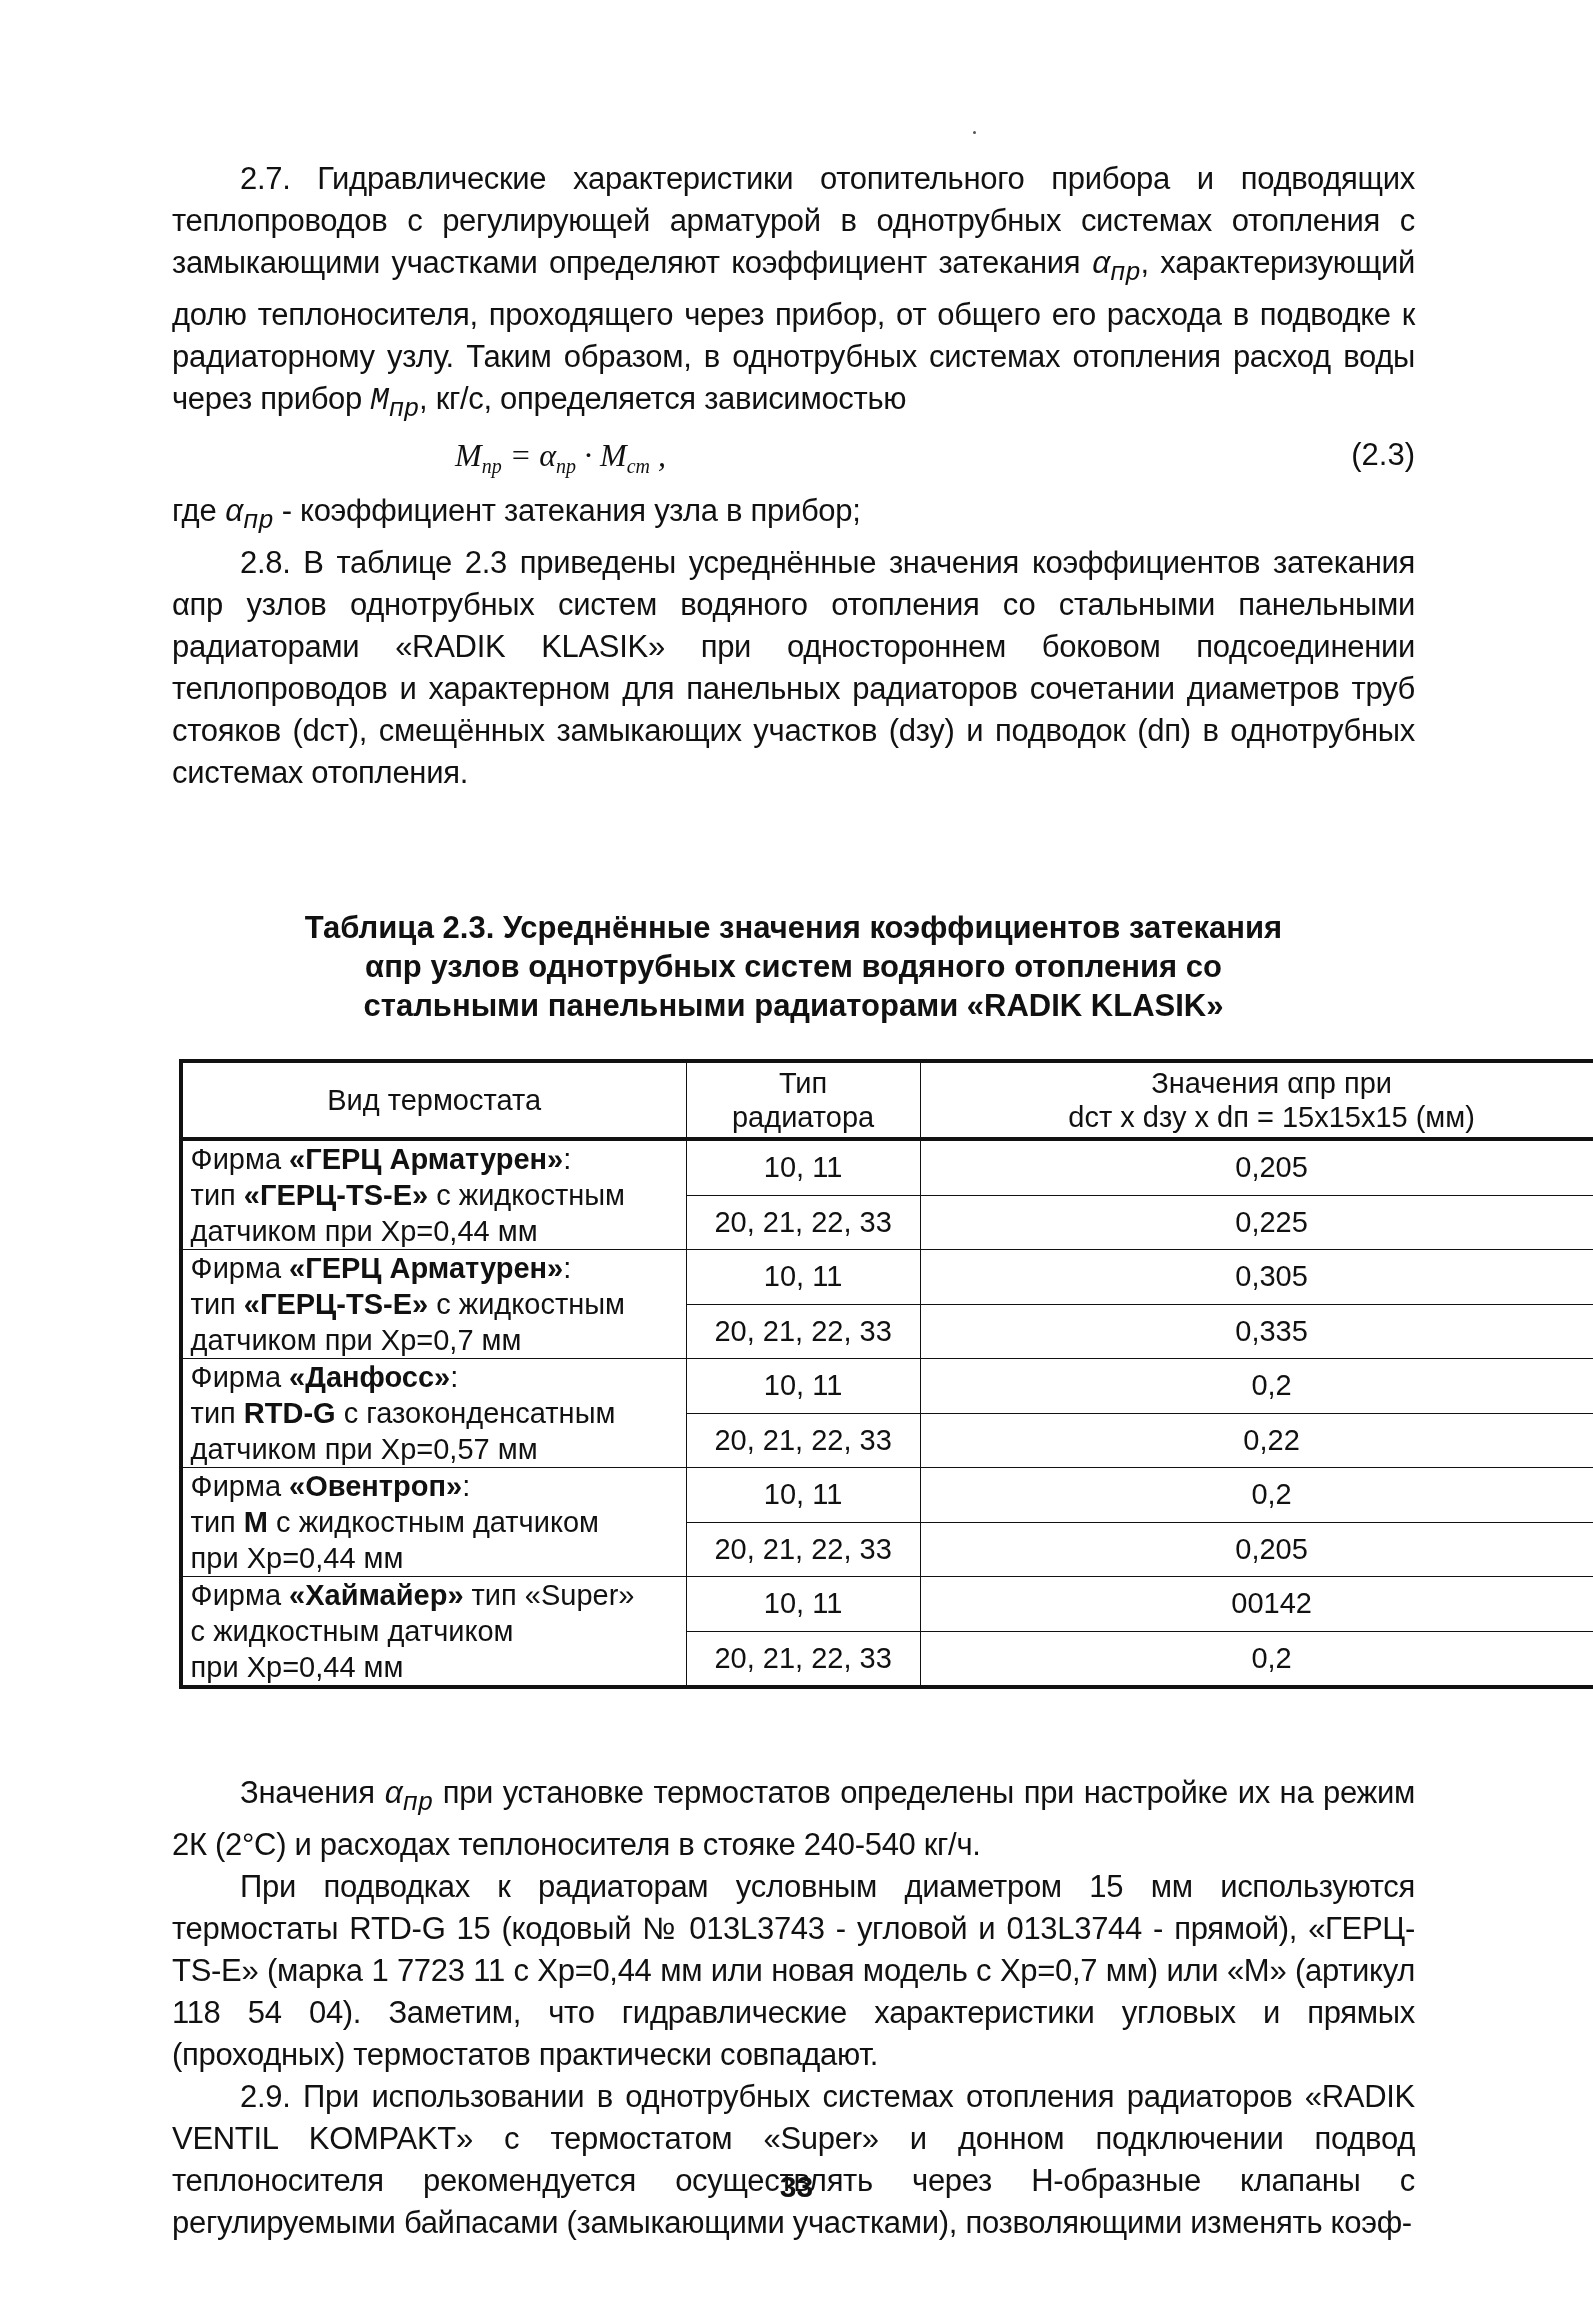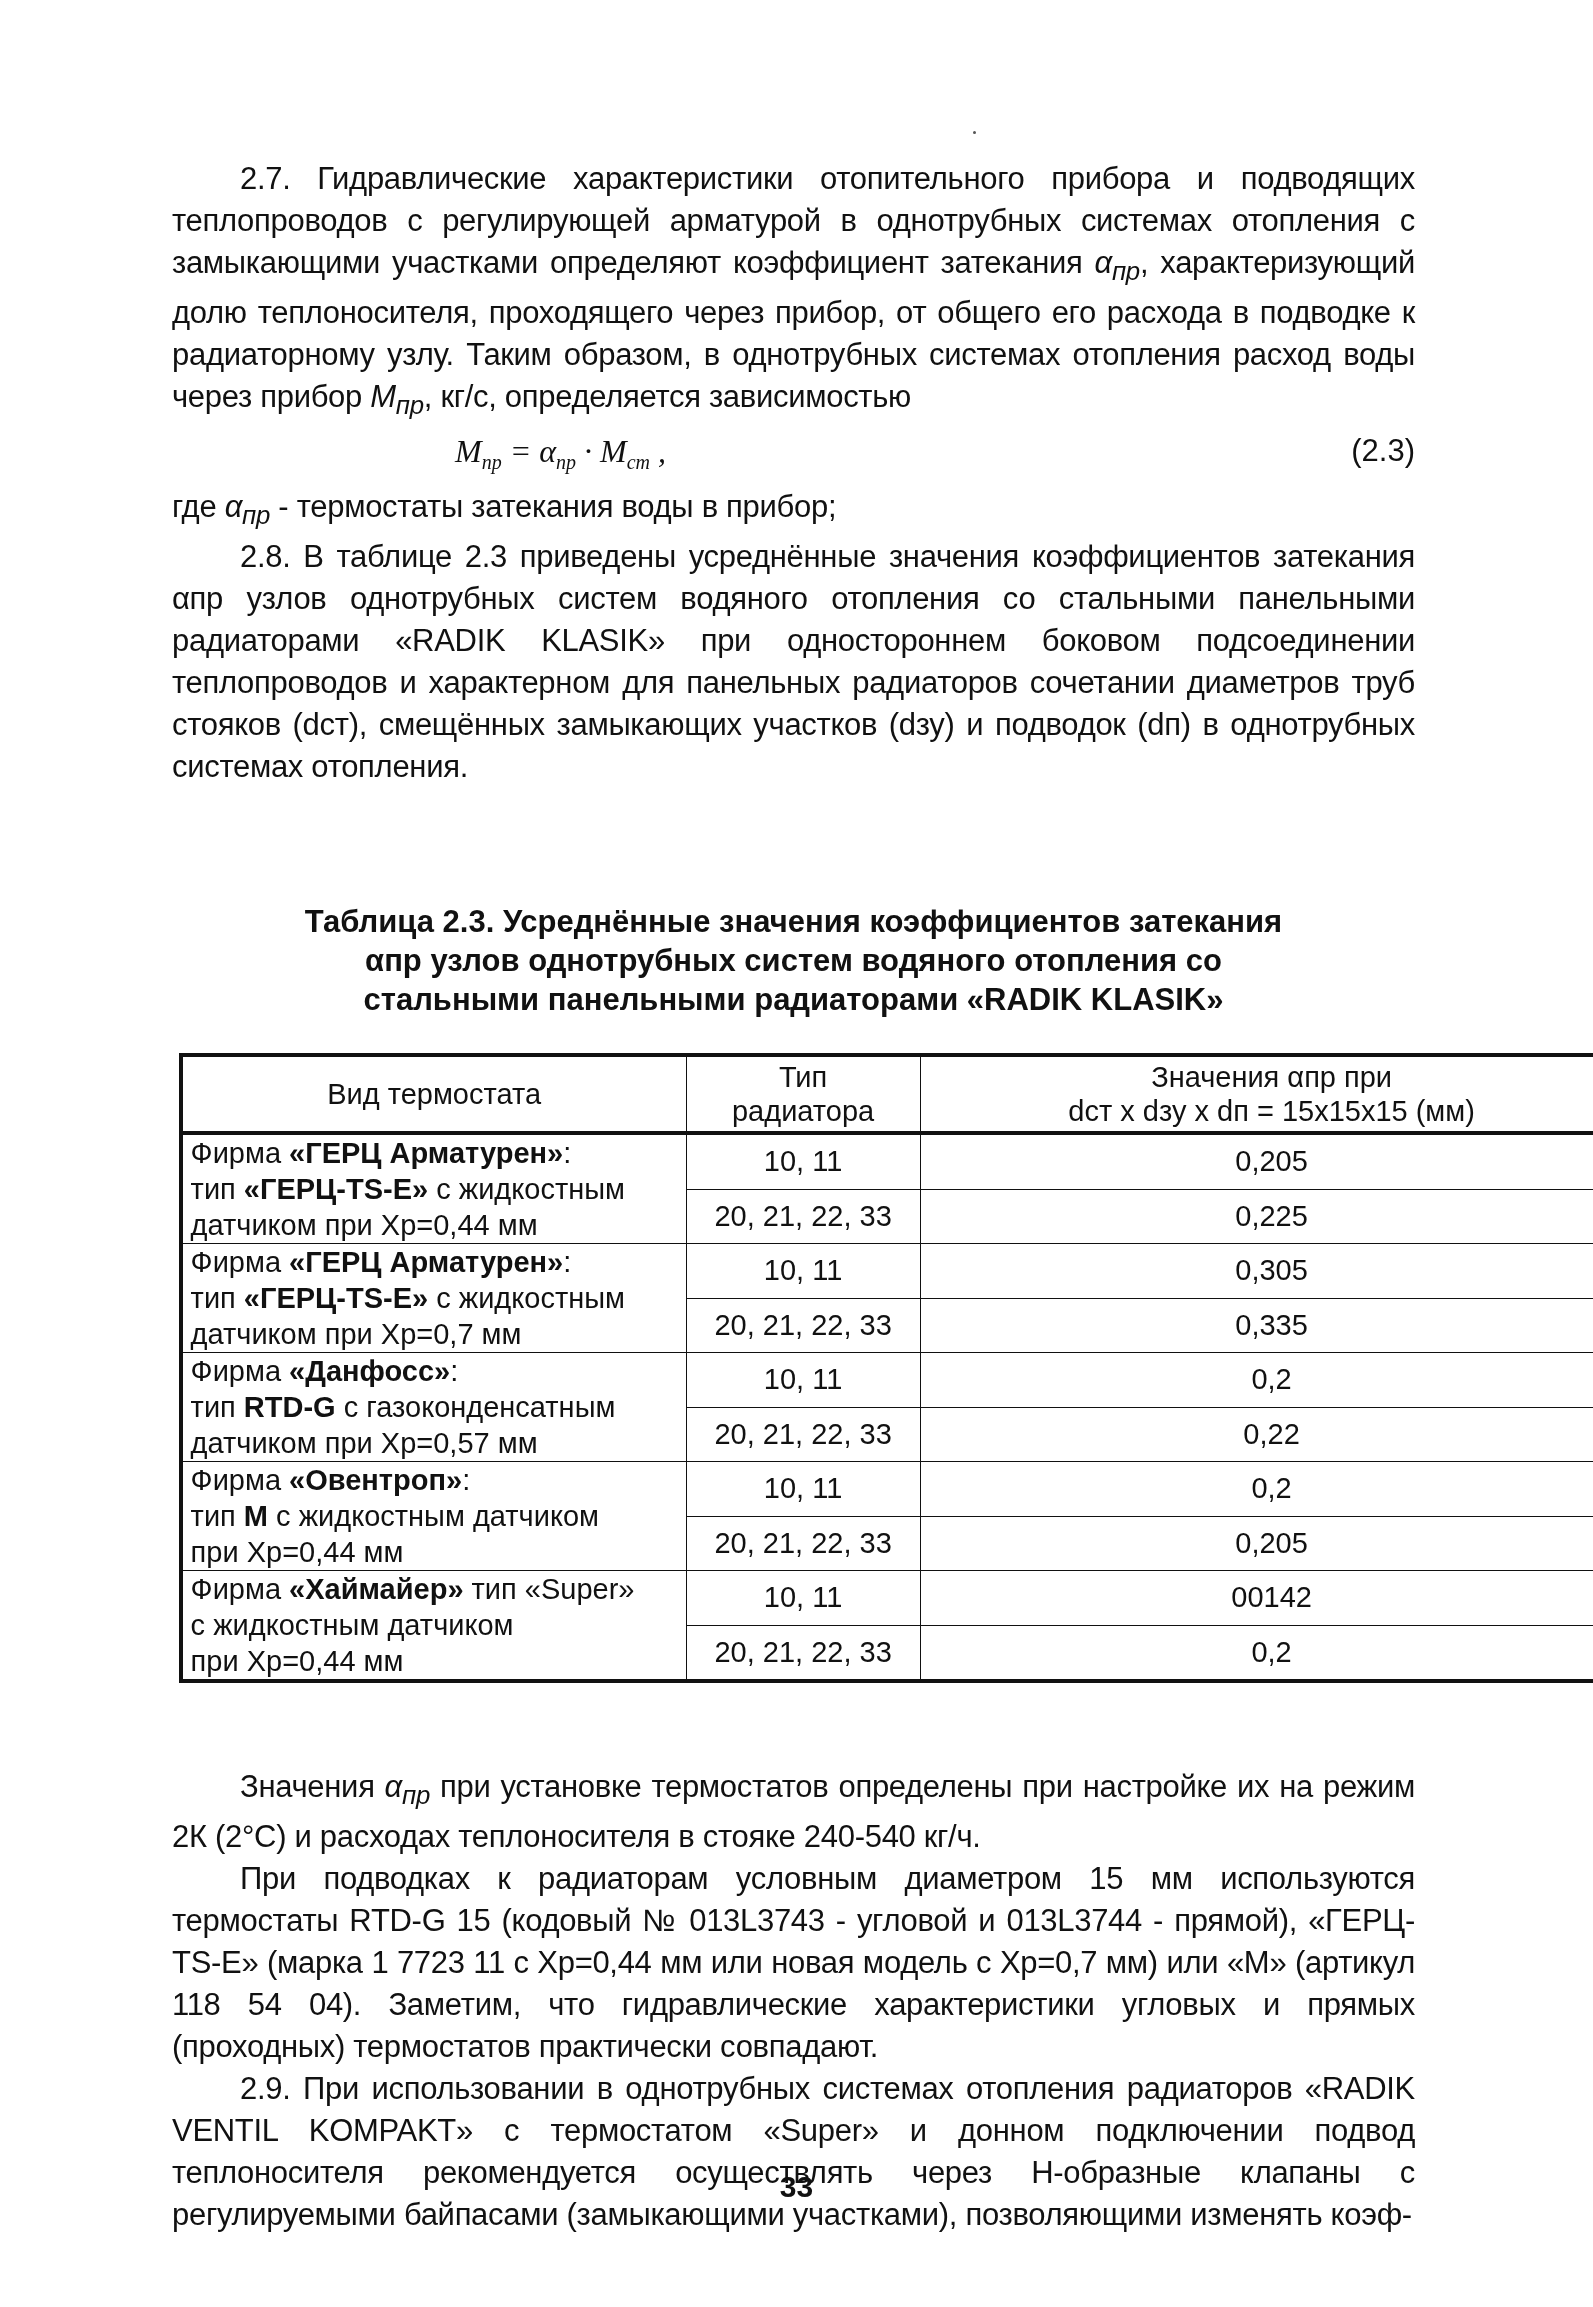--- a/index.html
+++ b/index.html
@@ -2,21 +2,21 @@
 <html style="font-size:10.5px"><head>
   <meta charset="utf-8">
   <style>
     html, body { margin: 0; padding: 0; background: #ffffff; }
     body { width: 1593px; height: 2307px; position: relative; overflow: hidden;
            font-family: "Liberation Sans", sans-serif; color: #111111; }
     .page { position: absolute; left: 172px; top: 158px; width: 1243px; }
     .dot { position: absolute; left: 973px; top: 131px; width: 3.3px; height: 3.3px; background: #555; border-radius: 50%; }
     p { margin: 0; font-size: 31px; line-height: 42px; text-align: justify; letter-spacing: -0.3px; }
     .indent { text-indent: 68px; }
-    .it { font-style: italic; }
+    .it { font-style: italic; font-family: Liberation Mono, monospace; }
     .formula { position: relative; height: 53px; margin: 4px 0 0 0; }
     .formula .eq { position: absolute; left: 283px; top: 2.6px; font-family: "Liberation Serif", serif; font-style: italic; font-size: 32px; }
     .formula .eq sub { font-size: 20px; }
     .formula .num { position: absolute; right: 0; top: 2.6px; font-size: 31px; }
     .where { margin-top: 2.6px; }
     .where2 { text-indent: 64px; }
     .caption { margin-top: 114px; text-align: center; font-weight: bold; font-size: 31px; line-height: 39px; }
     table { border-collapse: collapse; margin: 34px 0 0 6.6px; width: 1448px; font-size: 29px; }
     td, th { border: 1.3px solid #111; padding: 0 8px; font-weight: normal; vertical-align: middle; line-height: 37px; }
     table { border: 4px solid #111; }
@@ -35,21 +35,21 @@
 
 <div class="page">
 
   <p class="indent"><span>2.7. Гидравлические характеристики отопительного прибора и подводящих теплопроводов с регулирующей арматурой в однотрубных системах отопления с замыкающими участками  определяют коэффициент затекания </span><span class="it"><span>α</span><sub>пр</sub></span><span>, характеризующий долю теплоносителя, проходящего через прибор, от общего его расхода в подводке к радиаторному узлу. Таким образом, в однотрубных системах отопления расход воды через прибор </span><span class="it"><span>M</span><sub>пр</sub></span><span>, кг/с, определяется зависимостью</span></p>
 
   <div class="formula">
     <span class="eq"><span>M</span><sub>пр</sub><span> = </span><span>α</span><sub>пр</sub><span> · </span><span>M</span><sub>ст</sub><span> ,</span></span>
     <span class="num">(2.3)</span>
   </div>
 
-  <p class="where"><span>где </span><span class="it"><span>α</span><sub>пр</sub></span><span> - термостаты затекания воды в прибор;</span></p>
+  <p class="where"><span>где </span><span class="it"><span>α</span><sub>пр</sub></span><span> - коэффициент затекания узла в прибор;</span></p>
 
   <p class="indent">2.8. В таблице 2.3 приведены усреднённые значения коэффициентов затекания αпр узлов однотрубных систем водяного отопления со стальными панельными радиаторами «RADIK KLASIK» при одностороннем боковом подсоединении теплопроводов и характерном для панельных радиаторов сочетании диаметров труб стояков (dст), смещённых замыкающих участков (dзу) и подводок (dп) в однотрубных системах отопления.</p>
 
   <div class="caption">
     <div>Таблица 2.3. Усреднённые значения коэффициентов затекания</div>
     <div>αпр узлов однотрубных систем водяного отопления со</div>
     <div>стальными панельными радиаторами «RADIK KLASIK»</div>
   </div>
 
   <table>

